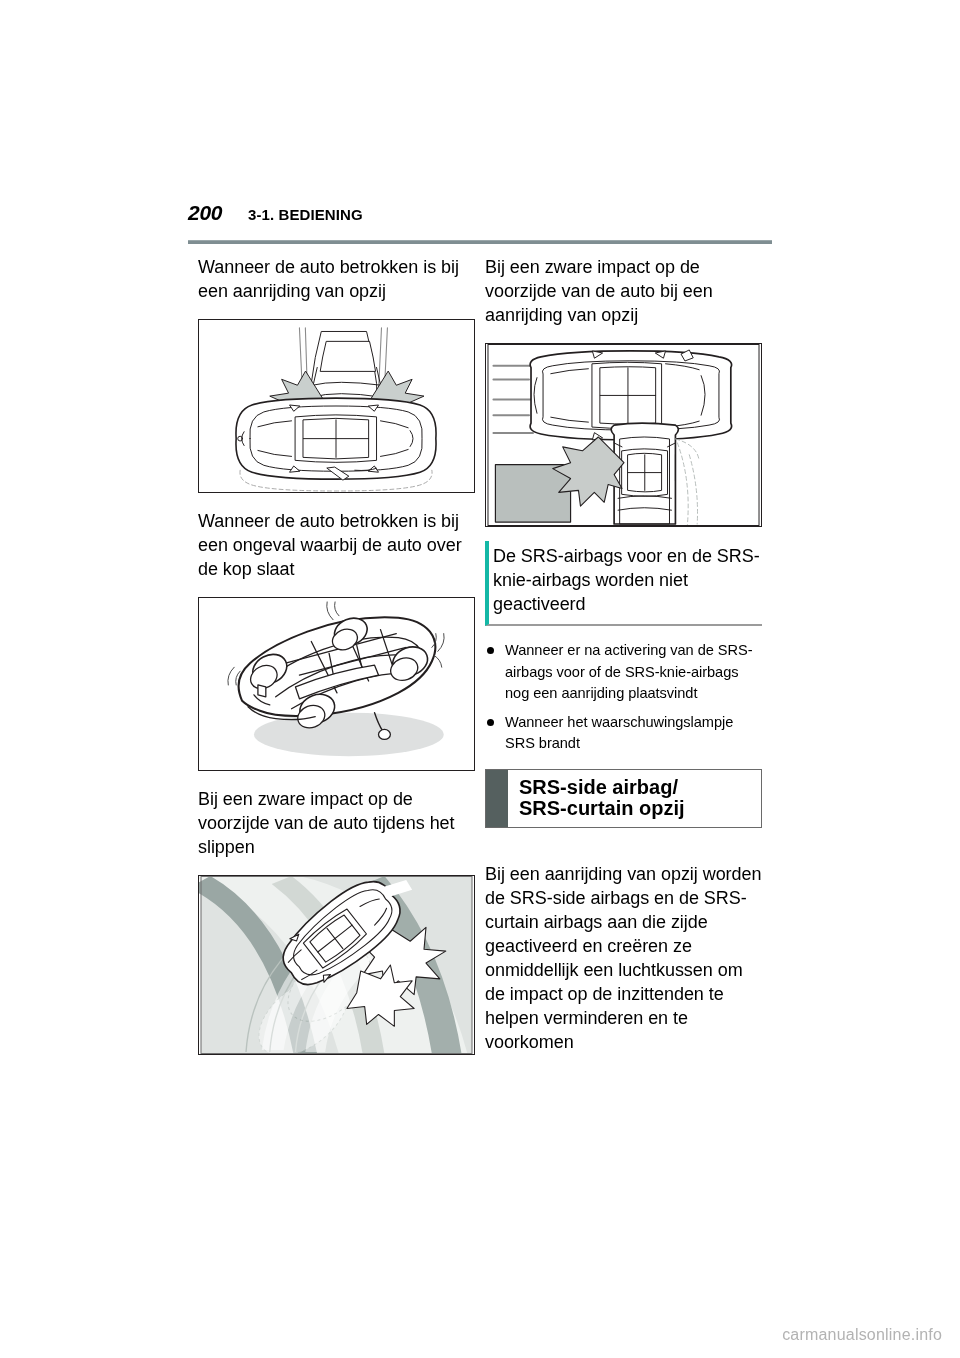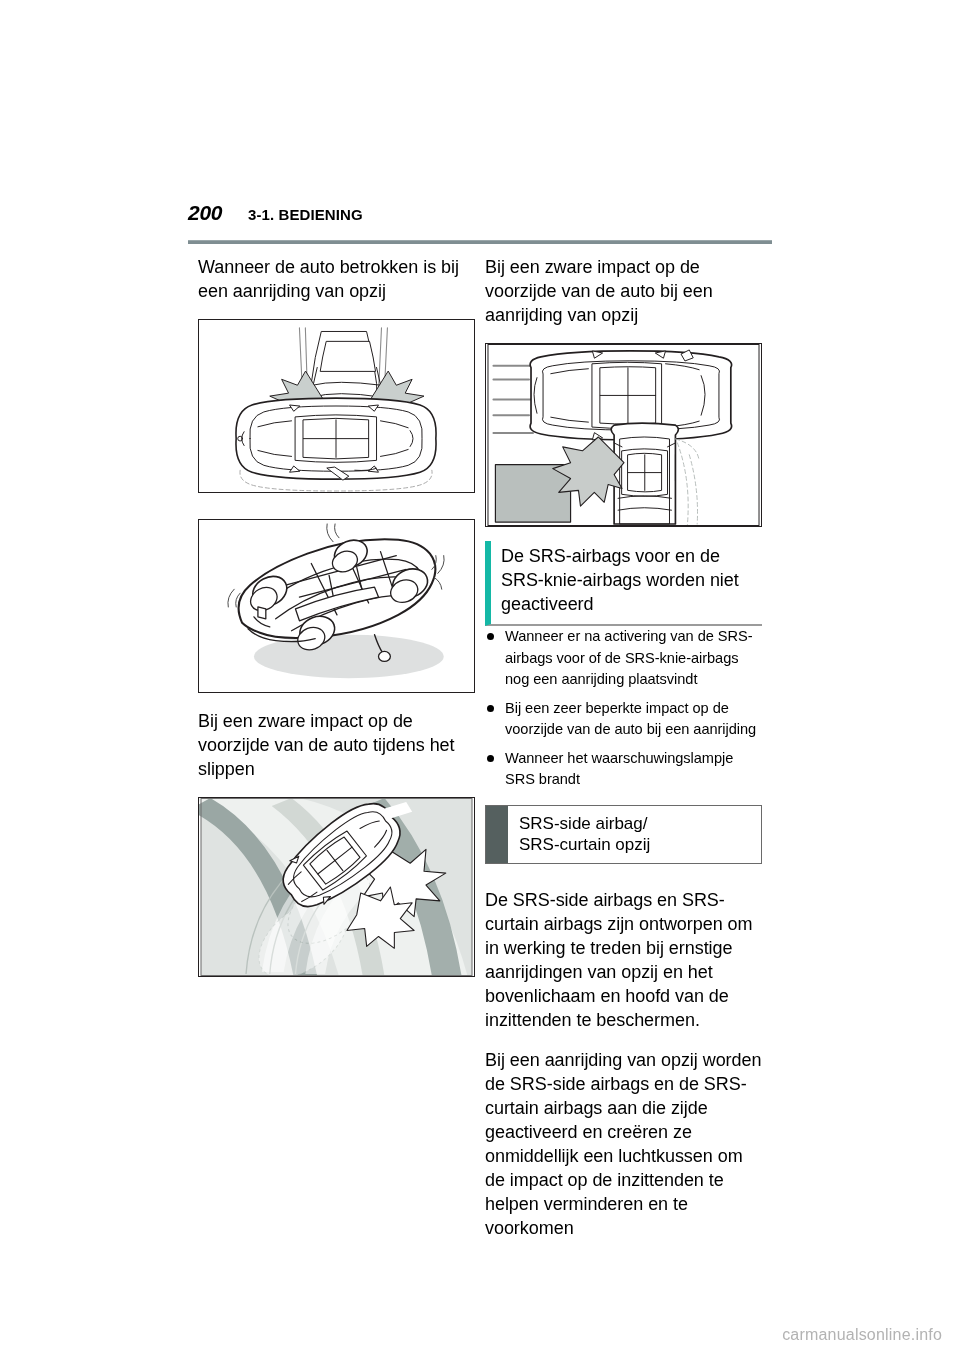--- a/index.html
+++ b/index.html
@@ -80,24 +80,25 @@
     border: 1px solid #231f20;
     background: #ffffff;
     box-sizing: border-box;
     overflow: hidden;
   }
   .figure svg { display: block; width: 100%; height: 100%; }
 
   
   .heading-block {
     position: relative;
-    border-left: 6px solid #14b8a6;
+    border-left: 4px solid #14b8a6;
     border-bottom: 2px solid #9b9b9b;
-    padding: 3px 0 8px 10px;
+    padding: 3px 0 8px 4px;
     box-sizing: border-box;
+    margin-bottom: 14px;
   }
   .heading-block .para { margin: 0; }
 
   
   ul.bullets {
     list-style: none;
     margin: 0;
     padding: 0;
   }
   ul.bullets li {
@@ -126,22 +127,22 @@
     margin: 14px 0 14px 0;
     background: #ffffff;
   }
   .section-box .tab {
     width: 22px;
     background: #55605f;
     flex: 0 0 22px;
   }
   .section-box .section-box-text {
     padding: 7px 8px 8px 11px;
-    font-size: 17px;
-    font-weight: normal;
+    font-size: 20px;
+    font-weight: bold;
     line-height: 21px;
   }
 
   
   #footer-watermark {
     position: absolute;
     right: 18px;
     bottom: 14px;
     font-size: 16px;
     color: #b3b3b3;
@@ -213,20 +214,21 @@
         <path d="M40 152 q-2 12 16 16 q22 5 81 5 q59 0 81 -5 q18 -4 16 -16" stroke="#aaaaaa" stroke-dasharray="4 3"></path>
 
         <path d="M128 150 l16 12 l6 -4 l-14 -9 z" fill="#ffffff"></path>
         <path d="M156 152 q14 1 22 -2"></path>
       </g>
     </svg>
   </div>
 
   <div class="spacer-16"></div>
 
+  <p class="para">Wanneer de auto betrokken is bij een ongeval waarbij de auto over de kop slaat</p>
 
   <div class="spacer-10"></div>
 
   <div class="figure" style="height:174px;">
     <svg viewBox="0 0 275 174" xmlns="http://www.w3.org/2000/svg">
 
       <ellipse cx="150" cy="138" rx="96" ry="22" fill="#d8dbda" opacity="0.85"></ellipse>
       <g fill="none" stroke="#231f20" stroke-width="1.3" stroke-linejoin="round" stroke-linecap="round">
 
         <path d="M42 104 q-10 -22 8 -38 q20 -18 58 -32 q46 -17 92 -14 q22 2 32 14 q10 13 2 30 q-8 18 -34 32 q-34 18 -78 22 q-42 4 -62 -4 q-12 -4 -18 -10 z" fill="#ffffff" stroke-width="2.1"></path>
@@ -389,36 +391,31 @@
     <p class="para">De SRS-airbags voor en de SRS-knie-airbags worden niet geactiveerd</p>
   </div>
 
   <ul class="bullets">
     <li>
       <span class="dot"></span>
       <span>Wanneer er na activering van de SRS-airbags voor of de SRS-knie-airbags nog een aanrijding plaatsvindt</span>
     </li>
     <li>
       <span class="dot"></span>
-      <span>Bij een zeer beperkte impact op de voorzijde van de auto bij een aanrijding</span>
-    </li>
-    <li>
-      <span class="dot"></span>
       <span>Wanneer het waarschuwingslampje SRS brandt</span>
     </li>
   </ul>
 
   <div class="section-box">
     <div class="tab"></div>
     <div class="section-box-text">
       <div>SRS-side airbag/</div>
       <div>SRS-curtain opzij</div>
     </div>
   </div>
 
   <div class="spacer-10"></div>
-  <p class="para">De SRS-side airbags en SRS-curtain airbags zijn ontworpen om in werking te treden bij ernstige aanrijdingen van opzij en het bovenlichaam en hoofd van de inzittenden te beschermen.</p>
   <div class="spacer-10"></div>
   <p class="para">Bij een aanrijding van opzij worden de SRS-side airbags en de SRS-curtain airbags aan die zijde geactiveerd en creëren ze onmiddellijk een luchtkussen om de impact op de inzittenden te helpen verminderen en te voorkomen</p>
 
 </div>
 
 <div id="footer-watermark">carmanualsonline.info</div>
 
 </body></html>

